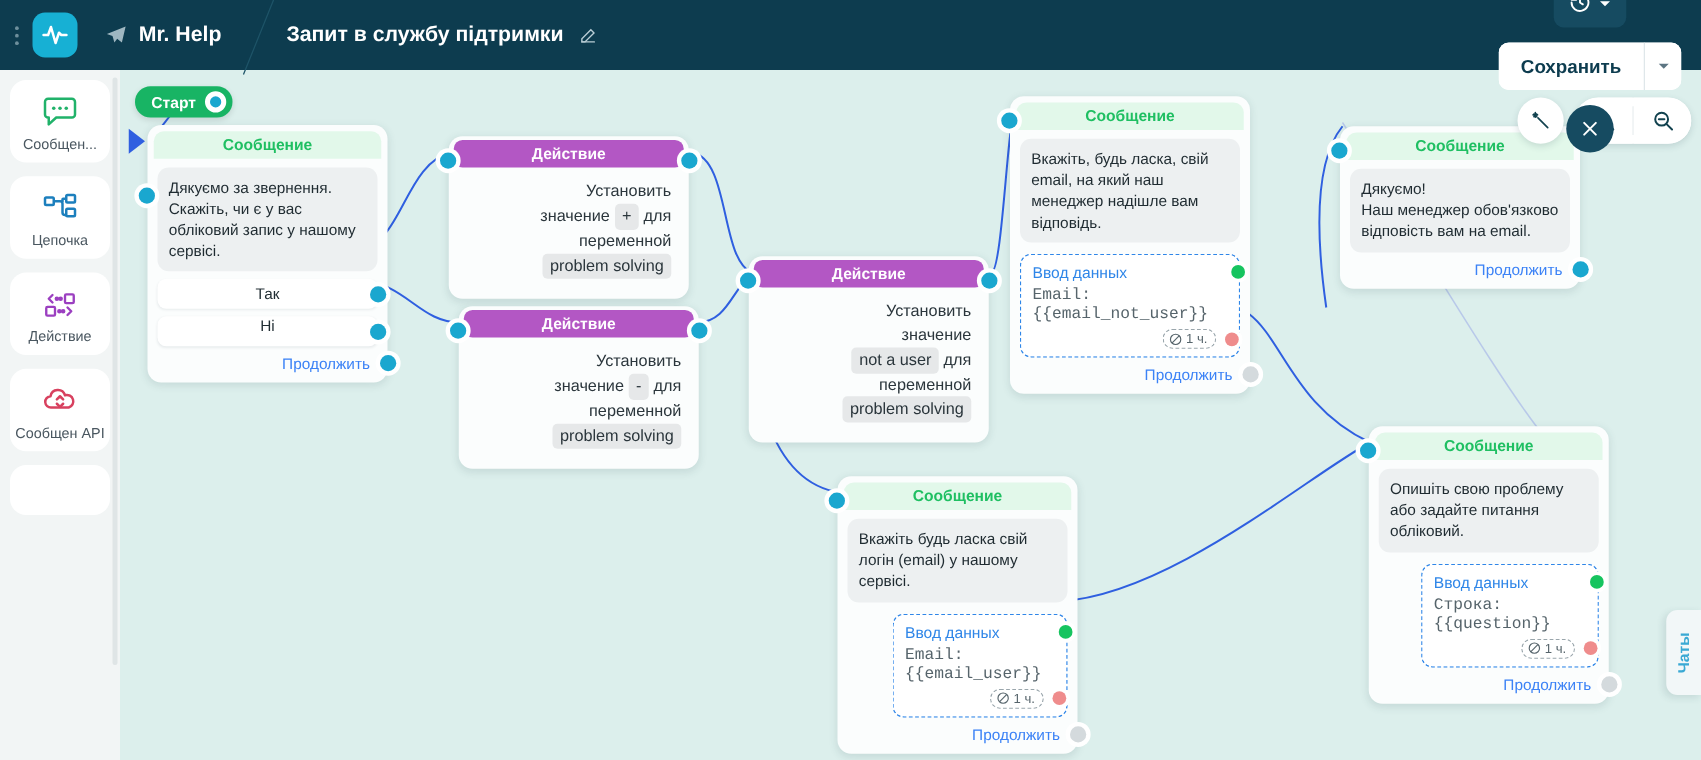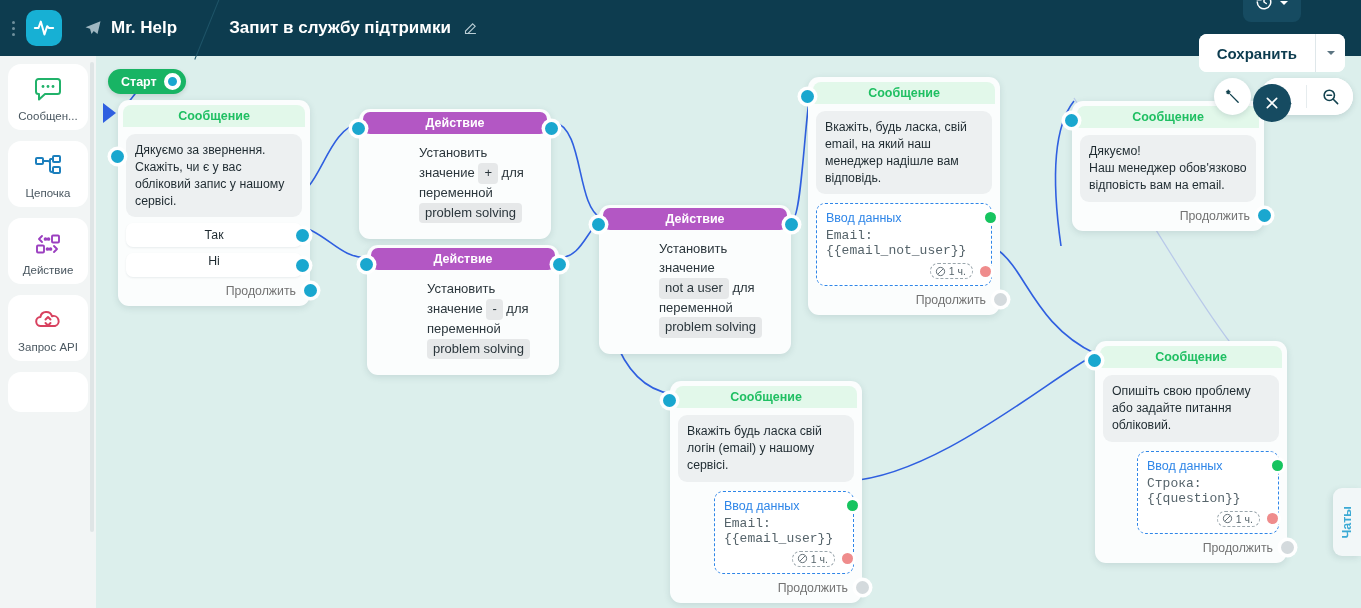--- a/index.html
+++ b/index.html
@@ -137,37 +137,37 @@
     font-size: 12.5px; font-weight: bold;
     margin: 5px 5px 0 5px;
   }
   .node.msg .node-hdr { background: #e2f8ea; color: #1fbf62; }
   .node.act .node-hdr { background: #b357c4; color: #ffffff; border-radius: 7px; margin: 3px 4px 0 4px;}
   .bubble {
     margin: 7px 8px 0 8px; background: #edf0f1; border-radius: 9px;
     padding: 8px 9px; font-size: 12.3px; color: #1f2b31; line-height: 1.37;
   }
   .act-body {
-    padding: 10px 14px 16px 16px; text-align: left;
+    padding: 10px 14px 16px 16px; text-align: right;
     font-size: 13px; color: #2b363c; line-height: 1.45; margin-left: 44px;
   }
   .chip {
     background: #e6e8e9; border-radius: 4px; padding: 1px 6px;
     display: inline-block; color: #2b363c;
   }
   .opt {
     margin: 6px 8px 0 8px; background: #fff; border-radius: 7px;
     height: 24px; display: flex; align-items: center; justify-content: center;
     font-size: 12.3px; color: #1f2b31; position: relative;
     box-shadow: 0 1px 2px rgba(40,70,80,.09);
   }
   .opt-pad { padding-bottom: 8px; }
   .continue {
     display: flex; align-items: center; justify-content: flex-end;
-    font-size: 12.3px; color: #737373; padding: 7px 14px 8px 0; position: relative;
+    font-size: 12.3px; color: #3b82f6; padding: 7px 14px 8px 0; position: relative;
   }
   
   .entry {
     margin: 9px 8px 0 8px; background: #fff;
     border: 1.4px dashed #2f86e8; border-radius: 9px;
     padding: 7px 9px 6px 9px; position: relative;
   }
   .entry-title { color: #2f86e8; font-size: 12.5px; margin-bottom: 3px; }
   .entry-val {
     font-family: "Liberation Mono", monospace; font-size: 13px; color: #56646b;
@@ -374,21 +374,21 @@
 
 
     <div class="sb-item">
       <div class="sb-icon">
         <svg width="30" height="26" viewBox="0 0 30 26" fill="none" stroke="#d8415f" stroke-width="2" stroke-linecap="round" stroke-linejoin="round">
             <path d="M8 18a4.5 4.5 0 0 1-.6-9A6 6 0 0 1 19 8.2 4.4 4.4 0 0 1 22 18z"></path>
             <polyline points="12.5,11.5 15,9 17.5,11.5"></polyline>
             <polyline points="12.5,15 15,17.5 17.5,15"></polyline>
           </svg>
       </div>
-      <div class="sb-label">Запрос API</div>
+      <div class="sb-label">Сообщен API</div>
     </div>
 
 
     <div class="sb-item" style="height:40px"></div>
 
     <div class="sb-scroll"></div>
   </div>
 
   <div class="canvas">
 

